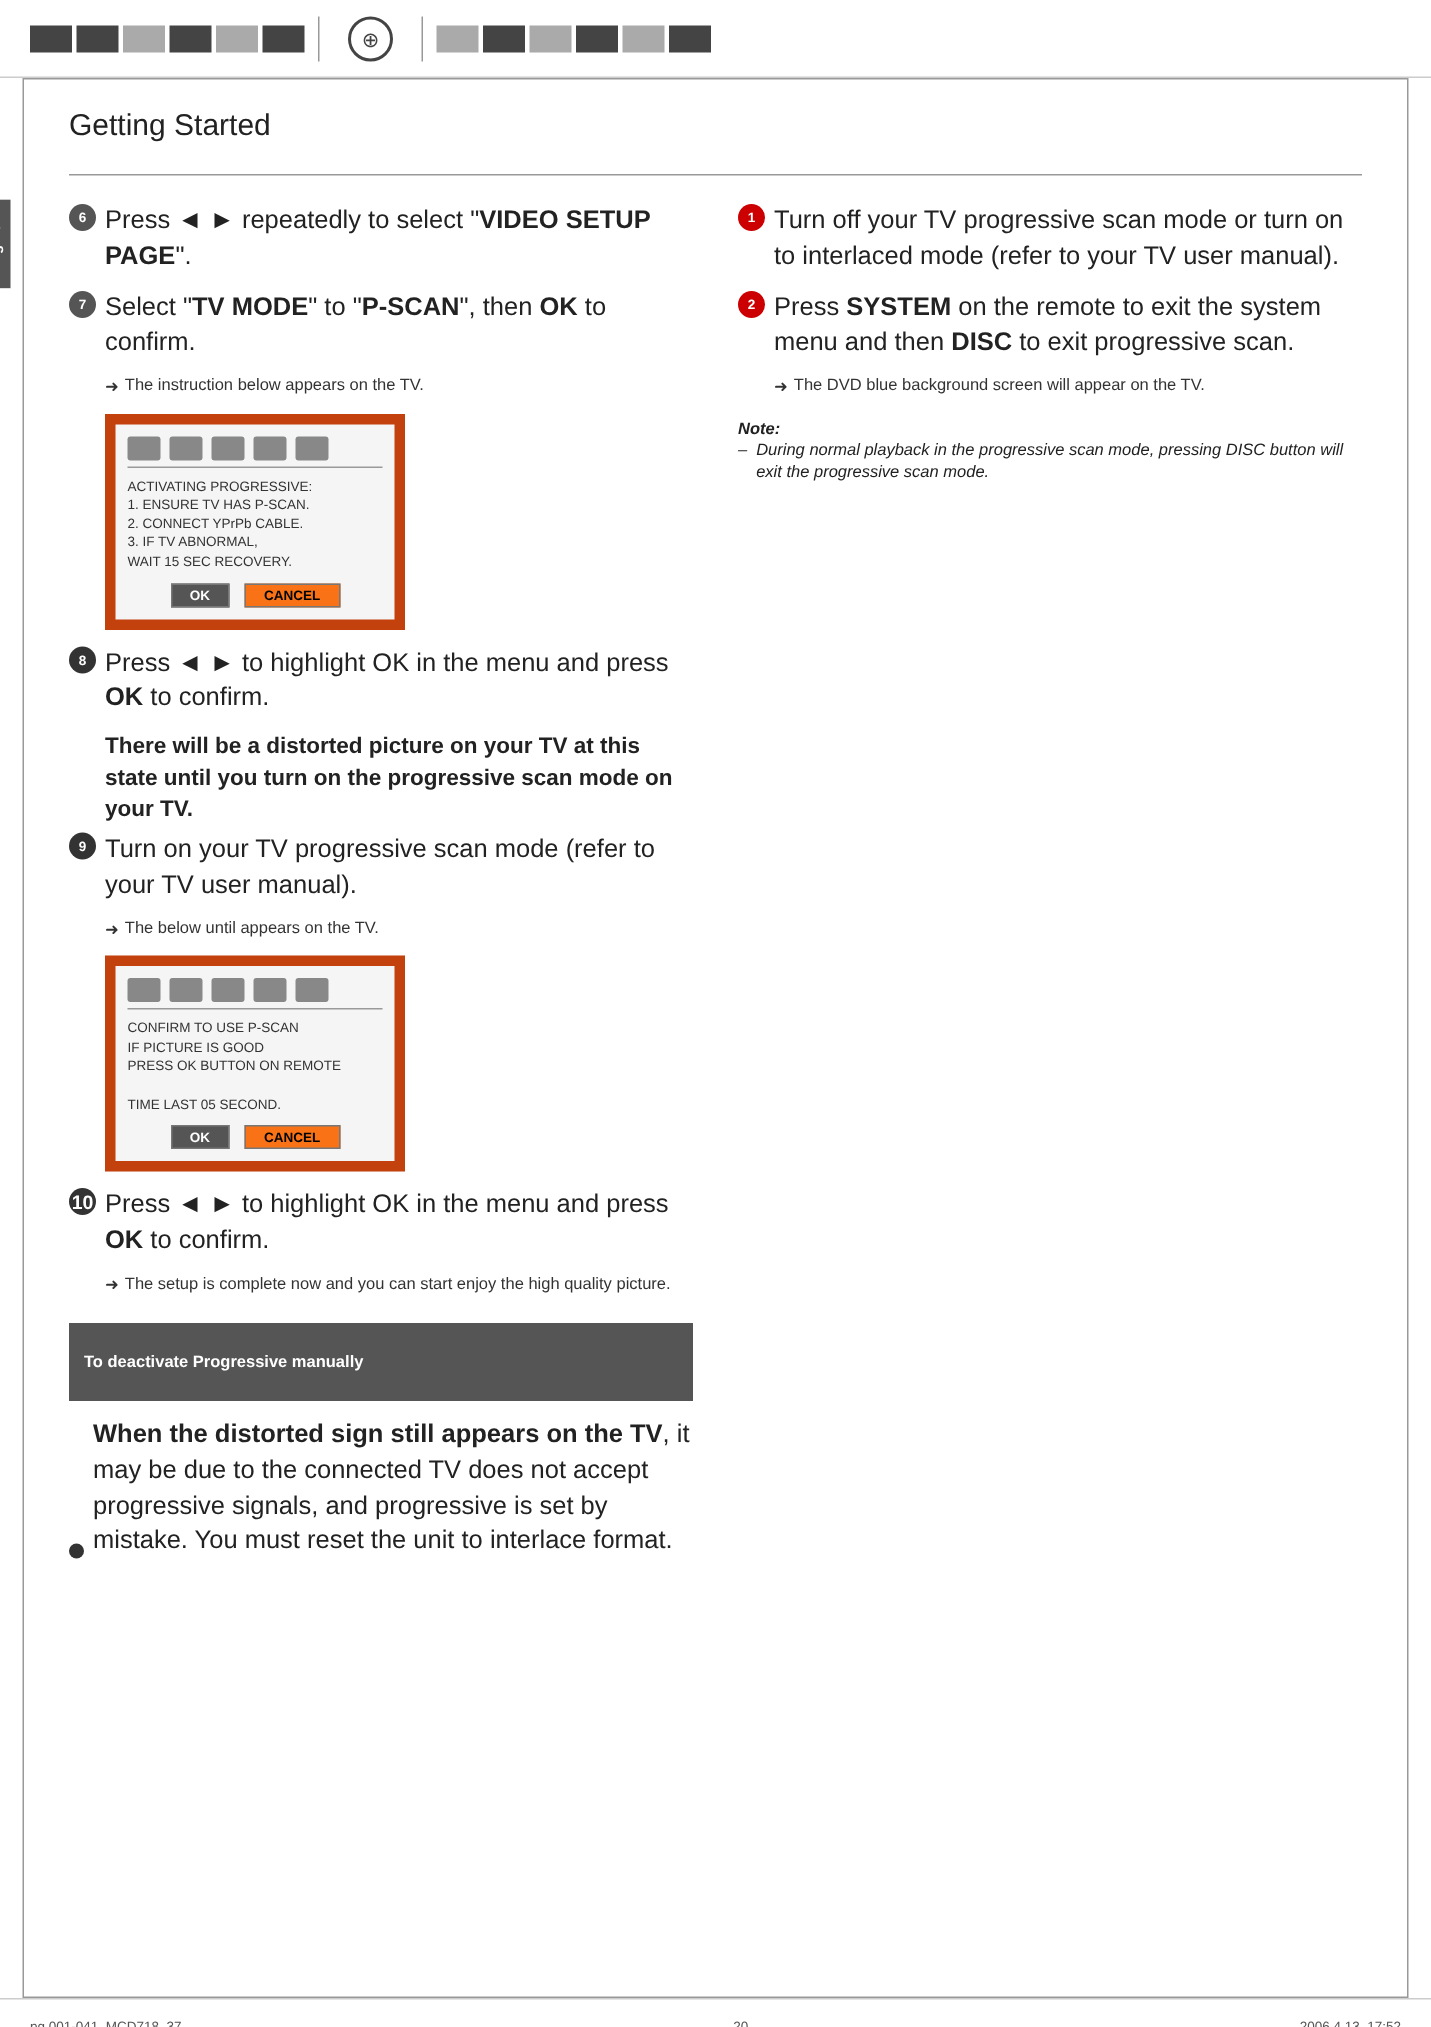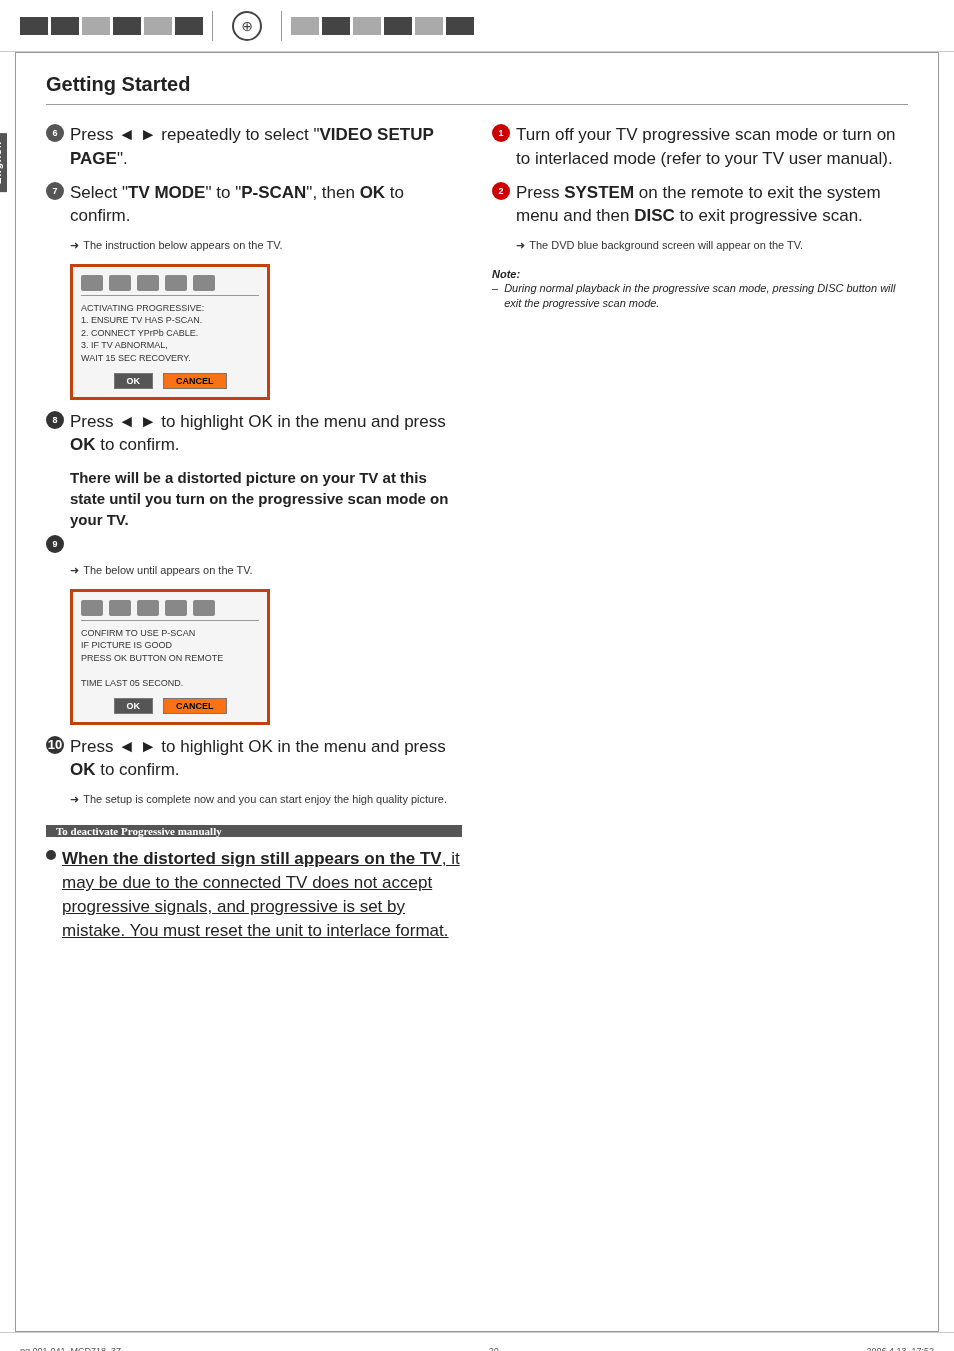--- a/index.html
+++ b/index.html
@@ -68,24 +68,24 @@
       font-weight: bold;
       writing-mode: vertical-rl;
       transform: rotate(180deg);
       padding: 8px 4px;
       letter-spacing: 1px;
     }
 
     
     .section-title {
       font-size: 20px;
-      font-weight: bold;
+      font-weight: normal;
       margin-bottom: 18px;
       border-bottom: 1px solid #999;
-      padding-bottom: 8px;
+      padding-bottom: 20px;
     }
 
     
     .two-col {
       display: flex;
       gap: 30px;
     }
     .col-left {
       flex: 1;
       min-width: 0;
@@ -137,21 +137,21 @@
       font-size: 11px;
       margin-top: 1px;
     }
     .arrow-text {
       font-size: 11px;
       line-height: 1.4;
     }
 
     
     .dvd-menu-box {
-      border: 3px solid #c2410c;
+      border: 7px solid #c2410c;
       margin: 10px 0 10px 24px;
       padding: 8px;
       background: #f5f5f5;
       width: 200px;
     }
     .dvd-menu-header {
       display: flex;
       align-items: center;
       gap: 6px;
       margin-bottom: 6px;
@@ -192,45 +192,43 @@
     .warning-bold {
       font-weight: bold;
       font-size: 15px;
       line-height: 1.4;
       margin: 4px 0 4px 24px;
     }
 
     
     .bullet-item {
       display: flex;
-      align-items: flex-start;
+      align-items: flex-end;
       margin-bottom: 16px;
       gap: 6px;
-      text-decoration: underline;
     }
     .bullet-circle {
       width: 10px;
       height: 10px;
       border-radius: 50%;
       background: #333;
       flex-shrink: 0;
       margin-top: 3px;
     }
 
     
     .section-banner {
       background: #555;
       color: #fff;
       font-size: 11px;
       font-weight: bold;
-      padding: 0 10px;
+      padding: 20px 10px;
       margin: 14px 0 10px 0;
       display: inline-block;
       width: 100%;
-      font-family: Liberation Serif, serif;
     }
 
     
     .num-circle-right {
       width: 18px;
       height: 18px;
       border-radius: 50%;
       background: #cc0000;
       color: #fff;
       font-size: 9px;
@@ -368,20 +366,23 @@
         </div>
 
         
         <div class="warning-bold">
           There will be a distorted picture on your TV at this state until you turn on the progressive scan mode on your TV.
         </div>
 
         
         <div class="numbered-item">
           <div class="num-circle dark">9</div>
+          <div class="item-text">
+            Turn on your TV progressive scan mode (refer to your TV user manual).
+          </div>
         </div>
 
         
         <div class="arrow-item">
           <span class="arrow-sym">➜</span>
           <span class="arrow-text">The below until appears on the TV.</span>
         </div>
 
         
         <div class="dvd-menu-box">

